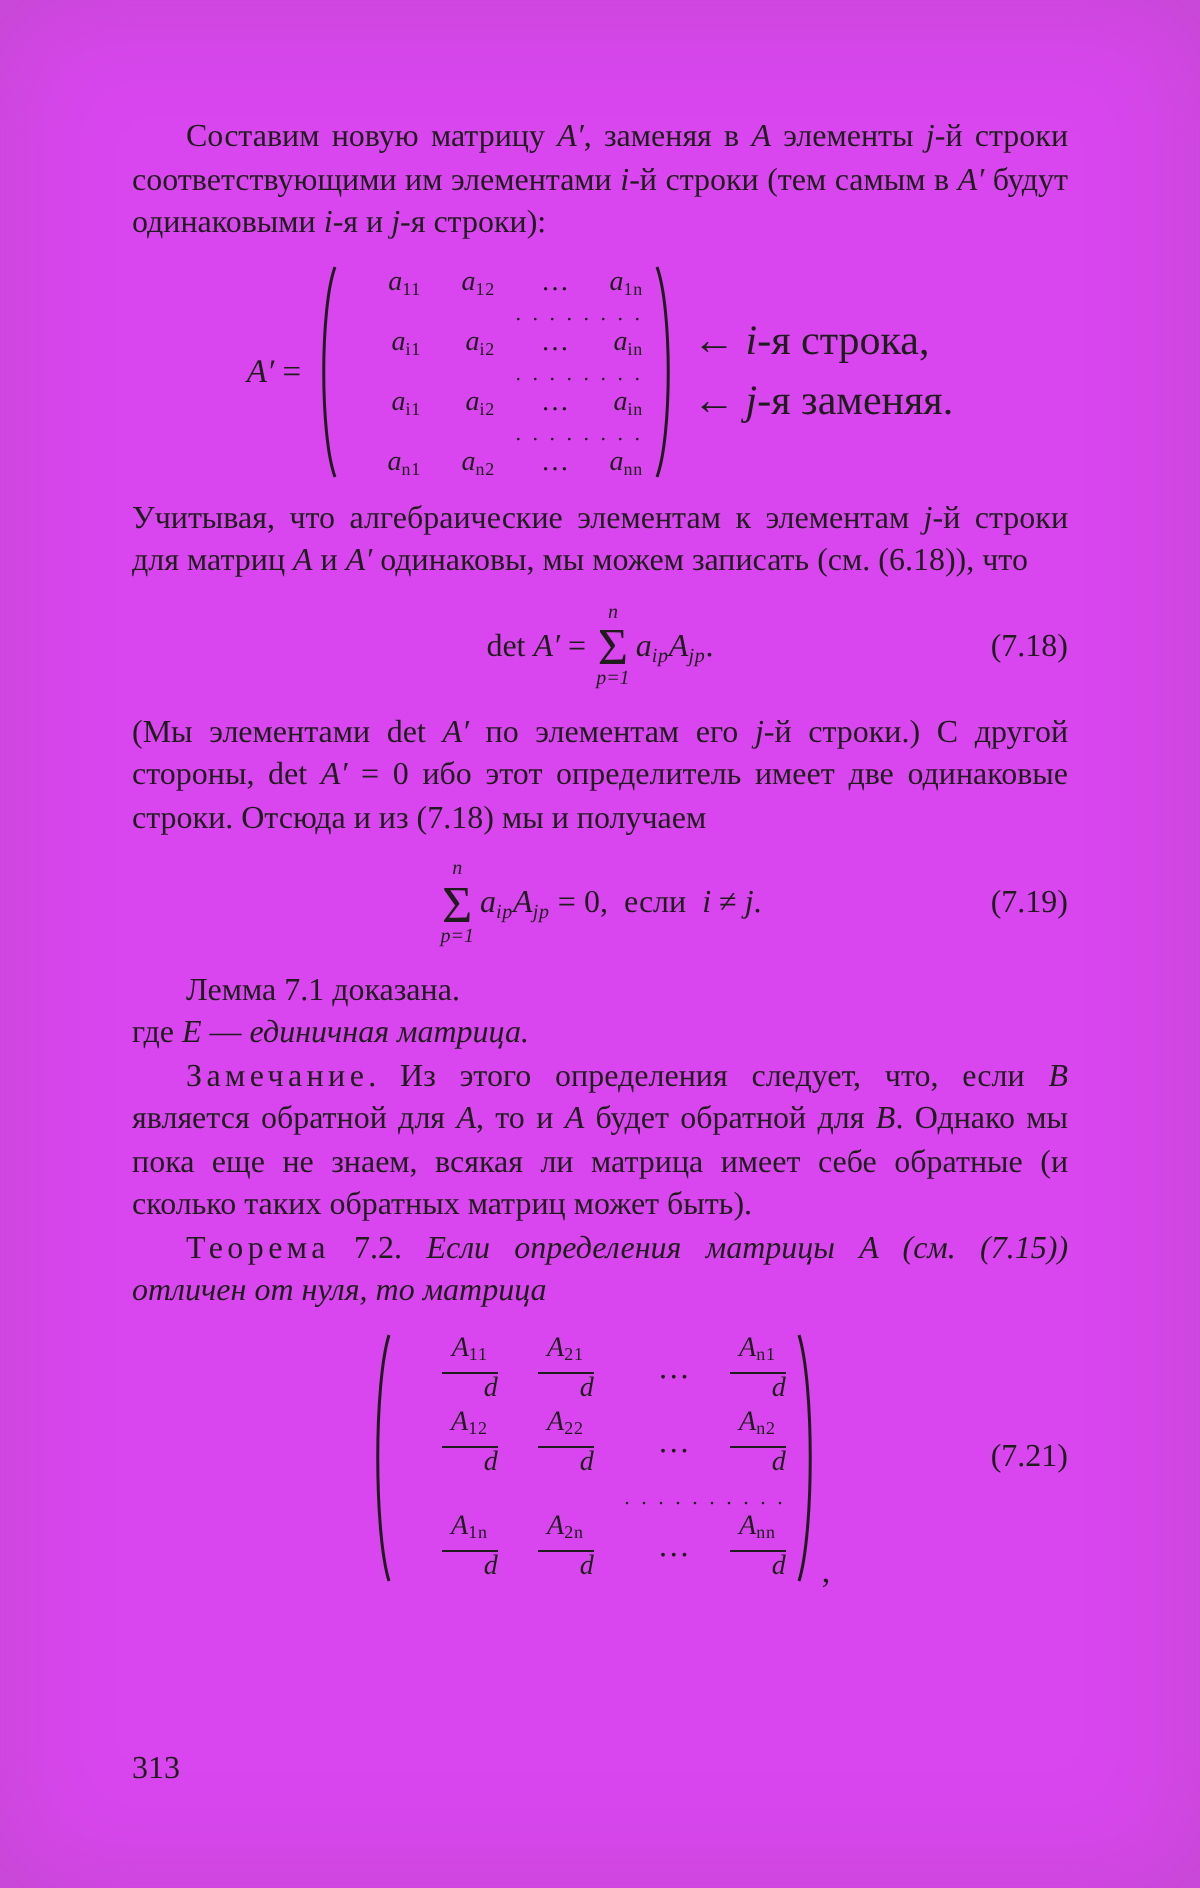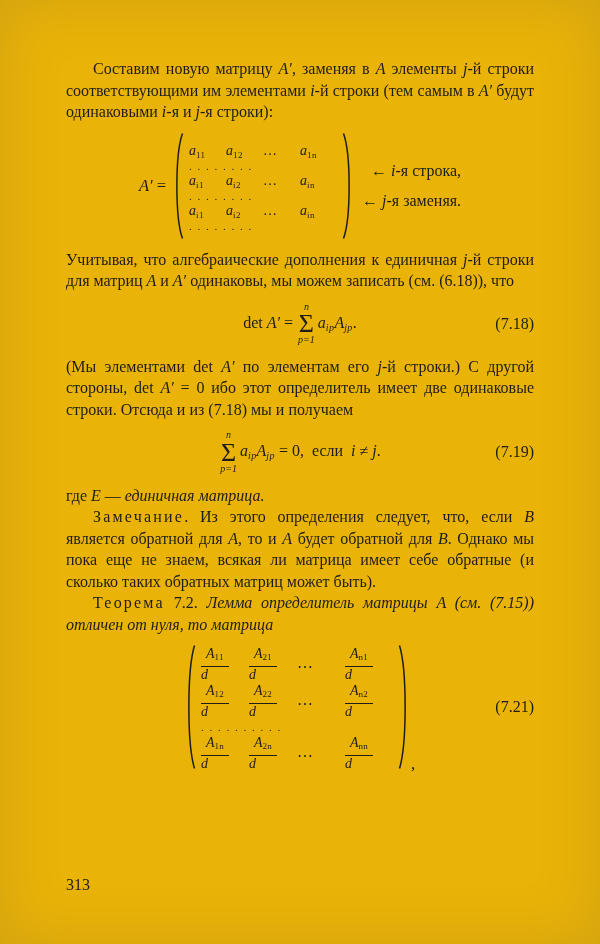--- a/index.html
+++ b/index.html
@@ -1,45 +1,45 @@
 <!DOCTYPE html>
 <html><head>
 <meta charset="utf-8">
 <style>
   *{box-sizing:border-box}
   body{margin:0;width:600px;height:944px;background:#efede6;
        font-family:"Liberation Serif","DejaVu Serif",serif;color:#1e1d1b}
-  .page{position:relative;width:600px;height:944px;background:#eab308;
+  .page{position:relative;width:600px;height:944px;background:#d946ef;
         box-shadow:inset 0 0 60px rgba(95,85,60,.18);padding:58px 66px 0;overflow:hidden}
   p{margin:0;font-size:16px;line-height:21.5px;text-align:justify}
   .ind{text-indent:27px}
   .it{font-style:italic}
   .sp{letter-spacing:2.2px}
   .sb{font-size:10px;vertical-align:-3px;letter-spacing:.4px}
   .eqrow{position:relative;text-align:center;margin:9px 0;font-size:16px}
   .eqbody{display:inline-block;vertical-align:middle}
   .eqtag{position:absolute;right:0;top:50%;transform:translateY(-50%);font-size:16px}
   .sigstack{display:inline-flex;flex-direction:column;align-items:center;
             vertical-align:middle;margin:0 3px 0 1px;line-height:1}
   .sig{font-size:26px;line-height:.82}
   .siglim{font-size:10px;font-style:italic;line-height:1.25}
   .disp{position:relative;display:flex;justify-content:center;align-items:center;margin:9px 0}
   .m-lhs{font-size:16.5px;margin-right:7px;white-space:nowrap}
   .paren{display:flex;align-items:center}
   .paren svg{display:block}
   .matrix{padding:0 5px}
-  .mrow{text-align:left;white-space:nowrap}
+  .mrow{text-align:right;white-space:nowrap}
   .mcell{display:inline-block}
   .m7 .mrow{height:17px;line-height:17px}
   .m7 .mrow.dots{height:13px;line-height:13px}
   .m7 .mcell{font-size:14px;width:37px}
   .m7 .sb{font-size:9px;vertical-align:-2.5px}
   .mdots{font-size:11px;letter-spacing:1.5px}
   .mnotes{margin-left:9px}
-  .mnotes .mrow{text-align:right;font-size:16px;height:17px;line-height:17px}
+  .mnotes .mrow{text-align:left;font-size:21px;height:17px;line-height:17px}
   .mnotes .mrow.dots{height:13px;line-height:13px}
   .mfrac .mrow{height:37px;line-height:37px}
   .mfrac .mrow.dots{height:15px;line-height:15px}
   .mfrac .mcell{width:48px}
   .frac{display:inline-block;vertical-align:middle;line-height:normal}
   .fnum{display:block;border-bottom:1.2px solid #1e1d1b;padding:0 5px 1px;font-size:14px;line-height:15px}
   .fden{display:block;font-size:14px;line-height:16px}
   .fnum .sb{font-size:9px;vertical-align:-2px}
   .m-comma{align-self:flex-end;font-size:17px;margin-left:2px;transform:translateY(4px)}
   .pageno{position:absolute;left:66px;bottom:50px;font-size:16px}
@@ -58,38 +58,39 @@
           <path d="M9.5 1.5 C 2 22 2 86 9.5 106.5" fill="none" stroke="#1e1d1b" stroke-width="1.5"></path>
         </svg>
     </span>
     <div class="matrix m7">
         <div class="mrow"><span class="mcell"><span class="it">a</span><span class="sb">11</span></span><span class="mcell"><span class="it">a</span><span class="sb">12</span></span><span class="mcell"><span class="mdot">…</span></span><span class="mcell"><span class="it">a</span><span class="sb">1n</span></span></div>
         <div class="mrow dots"><span class="mdots">. . . . . . . .</span></div>
         <div class="mrow"><span class="mcell"><span class="it">a</span><span class="sb">i1</span></span><span class="mcell"><span class="it">a</span><span class="sb">i2</span></span><span class="mcell"><span class="mdot">…</span></span><span class="mcell"><span class="it">a</span><span class="sb">in</span></span></div>
         <div class="mrow dots"><span class="mdots">. . . . . . . .</span></div>
         <div class="mrow"><span class="mcell"><span class="it">a</span><span class="sb">i1</span></span><span class="mcell"><span class="it">a</span><span class="sb">i2</span></span><span class="mcell"><span class="mdot">…</span></span><span class="mcell"><span class="it">a</span><span class="sb">in</span></span></div>
         <div class="mrow dots"><span class="mdots">. . . . . . . .</span></div>
+        <div class="mrow"><span class="mcell"><span class="it">a</span><span class="sb">n1</span></span><span class="mcell"><span class="it">a</span><span class="sb">n2</span></span><span class="mcell"><span class="mdot">…</span></span><span class="mcell"><span class="it">a</span><span class="sb">nn</span></span></div>
       </div>
     <span class="paren">
       <svg width="11" height="108" viewBox="0 0 11 108">
           <path d="M1.5 1.5 C 9 22 9 86 1.5 106.5" fill="none" stroke="#1e1d1b" stroke-width="1.5"></path>
         </svg>
     </span>
     <div class="mnotes">
         <div class="mrow"></div>
         <div class="mrow dots"></div>
         <div class="mrow"><span>← </span><span class="it">i</span><span>-я строка,</span></div>
         <div class="mrow dots"></div>
         <div class="mrow"><span>← </span><span class="it">j</span><span>-я заменяя.</span></div>
         <div class="mrow dots"></div>
         <div class="mrow"></div>
       </div>
   </div>
 
-  <p><span>Учитывая, что алгебраические дополнения к единичная </span><span class="it">j</span><span>-й строки для матриц </span><span class="it">A</span><span> и </span><span class="it">A′</span><span> одинаковы, мы можем записать (см. (6.18)), что</span></p>
+  <p><span>Учитывая, что алгебраические элементам к элементам </span><span class="it">j</span><span>-й строки для матриц </span><span class="it">A</span><span> и </span><span class="it">A′</span><span> одинаковы, мы можем записать (см. (6.18)), что</span></p>
 
   <div class="eqrow">
     <span class="eqbody"><span>det </span><span class="it">A′</span><span> = </span><span class="sigstack">
           <span class="siglim">n</span>
           <span class="sig">Σ</span>
           <span class="siglim">p=1</span>
         </span><span class="it">a</span><span class="it sb">ip</span><span class="it">A</span><span class="it sb">jp</span><span>.</span></span>
     <span class="eqtag">(7.18)</span>
   </div>
 
@@ -97,28 +98,29 @@
 
   <div class="eqrow">
     <span class="eqbody"><span class="sigstack">
           <span class="siglim">n</span>
           <span class="sig">Σ</span>
           <span class="siglim">p=1</span>
         </span><span class="it">a</span><span class="it sb">ip</span><span class="it">A</span><span class="it sb">jp</span><span> = 0,&nbsp;&nbsp;если&nbsp;&nbsp;</span><span class="it">i</span><span> ≠ </span><span class="it">j</span><span>.</span></span>
     <span class="eqtag">(7.19)</span>
   </div>
 
+  <p class="ind"><span>Лемма 7.1 доказана.</span></p>
 
 
 
   <p><span>где </span><span class="it">E</span><span> — </span><span class="it">единичная матрица.</span></p>
 
   <p class="ind"><span class="sp">Замечание</span><span>. Из этого определения следует, что, если </span><span class="it">B</span><span> является обратной для </span><span class="it">A</span><span>, то и </span><span class="it">A</span><span> будет обратной для </span><span class="it">B</span><span>. Однако мы пока еще не знаем, всякая ли матрица имеет себе обратные (и сколько таких обратных матриц может быть).</span></p>
 
-  <p class="ind"><span class="sp">Теорема</span><span> 7.2. </span><span class="it">Лемма определитель матрицы </span><span class="it">A</span><span class="it"> (см. (7.15)) отличен от нуля, то матрица</span></p>
+  <p class="ind"><span class="sp">Теорема</span><span> 7.2. </span><span class="it">Если определения матрицы </span><span class="it">A</span><span class="it"> (см. (7.15)) отличен от нуля, то матрица</span></p>
 
   <div class="disp">
     <span class="paren">
       <svg width="11" height="126" viewBox="0 0 11 126">
           <path d="M9.5 1.5 C 2 26 2 100 9.5 124.5" fill="none" stroke="#1e1d1b" stroke-width="1.5"></path>
         </svg>
     </span>
     <div class="matrix mfrac">
         <div class="mrow"><span class="mcell"><span class="frac"><span class="fnum"><span class="it">A</span><span class="sb">11</span></span><span class="fden"><span class="it">d</span></span></span></span><span class="mcell"><span class="frac"><span class="fnum"><span class="it">A</span><span class="sb">21</span></span><span class="fden"><span class="it">d</span></span></span></span><span class="mcell"><span class="mdot">…</span></span><span class="mcell"><span class="frac"><span class="fnum"><span class="it">A</span><span class="sb">n1</span></span><span class="fden"><span class="it">d</span></span></span></span></div>
         <div class="mrow"><span class="mcell"><span class="frac"><span class="fnum"><span class="it">A</span><span class="sb">12</span></span><span class="fden"><span class="it">d</span></span></span></span><span class="mcell"><span class="frac"><span class="fnum"><span class="it">A</span><span class="sb">22</span></span><span class="fden"><span class="it">d</span></span></span></span><span class="mcell"><span class="mdot">…</span></span><span class="mcell"><span class="frac"><span class="fnum"><span class="it">A</span><span class="sb">n2</span></span><span class="fden"><span class="it">d</span></span></span></span></div>

